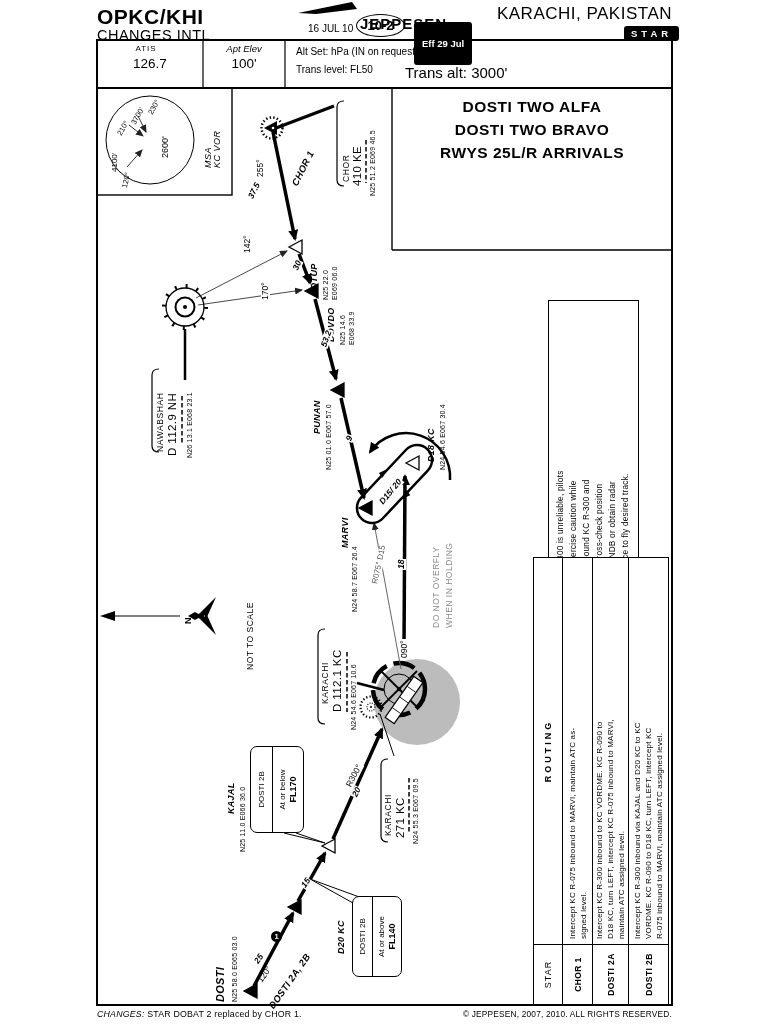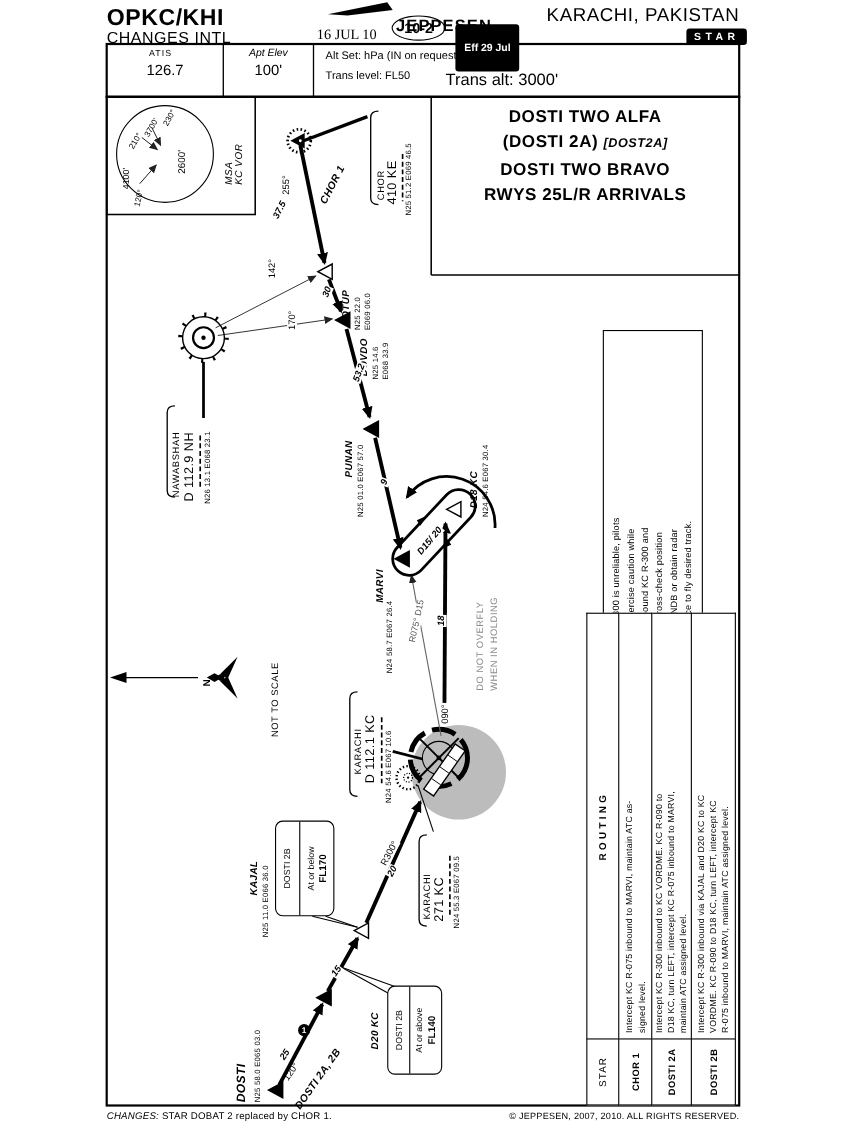--- a/index.html
+++ b/index.html
@@ -176,41 +176,40 @@
     <g stroke="#000" stroke-width="1" fill="none">
       <line x1="296" y1="833" x2="325" y2="843"></line>
       <line x1="284" y1="833" x2="325" y2="843"></line>
       <line x1="353" y1="903" x2="310" y2="879"></line>
       <line x1="362" y1="898" x2="310" y2="879"></line>
     </g>
   </svg>
 
   <div class="abs h-code" style="left:97px;top:5px;">OPKC/KHI</div>
   <div class="abs h-name" style="left:97px;top:27px;">CHANGES INTL</div>
-  <div class="abs" style="left:288px;top:23px;font-size:13px;font-family:Liberation Serif, serif;">16 JUL 10</div>
+  <div class="abs" style="left:308px;top:23px;font-size:10px;">16 JUL 10</div>
   <div class="abs oval" style="left:356px;top:14px;width:47px;height:21px;">10-2</div>
   <div class="abs badge" style="left:414px;top:22px;padding:16px 8px;font-size:9.5px;">Eff 29 Jul</div>
   <svg class="abs" style="left:0;top:0;" width="768" height="40">
     <path d="M298,13 L352,2 L357,9 L316,14 Z" fill="#000"></path>
   </svg>
   <div class="abs" style="left:360px;top:15px;font-size:15px;font-weight:bold;letter-spacing:1px;text-align:right;">JEPPESEN</div>
   <div class="abs" style="left:392px;top:4px;width:280px;text-align:right;font-size:17px;letter-spacing:.5px;">KARACHI, PAKISTAN</div>
   <div class="abs badge" style="left:624px;top:26px;padding:2px 7px;font-size:9.5px;letter-spacing:4px;">STAR</div>
 
   <div class="abs" style="left:97px;top:44px;width:98px;text-align:center;font-size:8px;letter-spacing:1px;">ATIS</div>
   <div class="abs" style="left:97px;top:56px;width:106px;text-align:center;font-size:13.5px;">126.7</div>
   <div class="abs" style="left:203px;top:43px;width:82px;text-align:center;font-size:9.5px;font-style:italic;">Apt Elev</div>
   <div class="abs" style="left:203px;top:56px;width:82px;text-align:center;font-size:13.5px;">100'</div>
   <div class="abs" style="left: 296px;top:46px;font-size:10px;">Alt Set: hPa (IN on request)</div>
   <div class="abs" style="left:296px;top:64px;font-size:10px;">Trans level: FL50</div>
   <div class="abs" style="left:405px;top:64px;font-size:15px;">Trans alt: 3000'</div>
 
   <div id="titleblock" class="abs">
     <div>DOSTI TWO ALFA</div>
-    <div><span>(DOSTI 2A)</span> <span class="code">[DOST2A]</span></div>
     <div>DOSTI TWO BRAVO</div>
     <div>RWYS 25L/R ARRIVALS</div>
   </div>
 
   <div class="vt" style="left:161px;top:158px;font-size:9px;">2600'</div>
   <div class="vt" style="left:111px;top:172px;font-size:8px;">4100'</div>
   <div class="vt" style="left:130px;top:122px;font-size:7.5px;transform:rotate(-60deg);">3700'</div>
   <div class="vt" style="left:147px;top:112px;font-size:7.5px;transform:rotate(-60deg);">230°</div>
   <div class="vt" style="left:116px;top:133px;font-size:7.5px;transform:rotate(-60deg);">210°</div>
   <div class="vt" style="left:121px;top:187px;font-size:7.5px;transform:rotate(-78deg);">120°</div>

